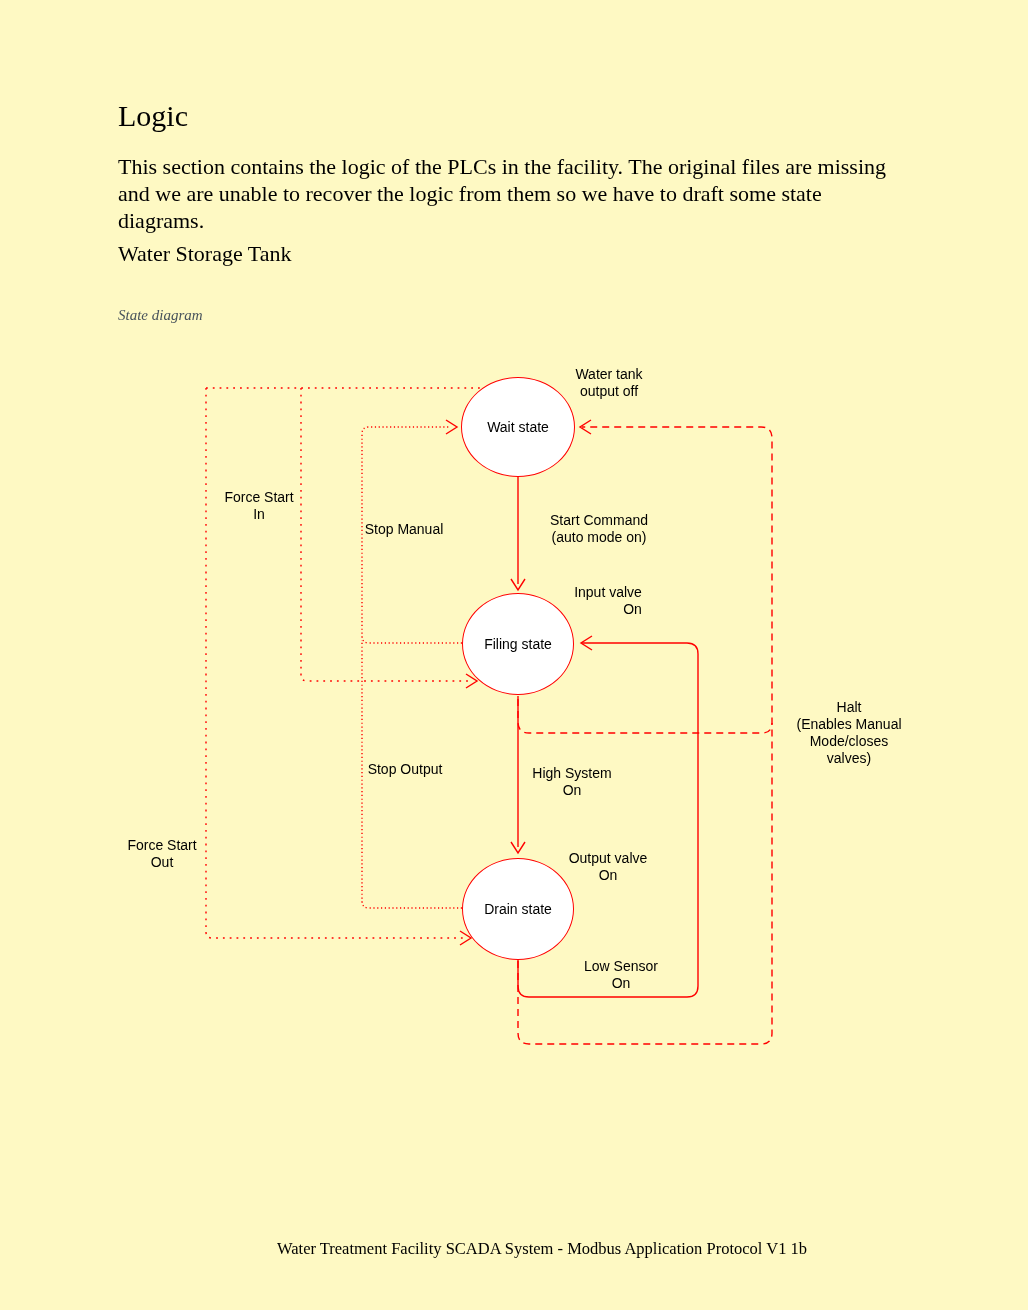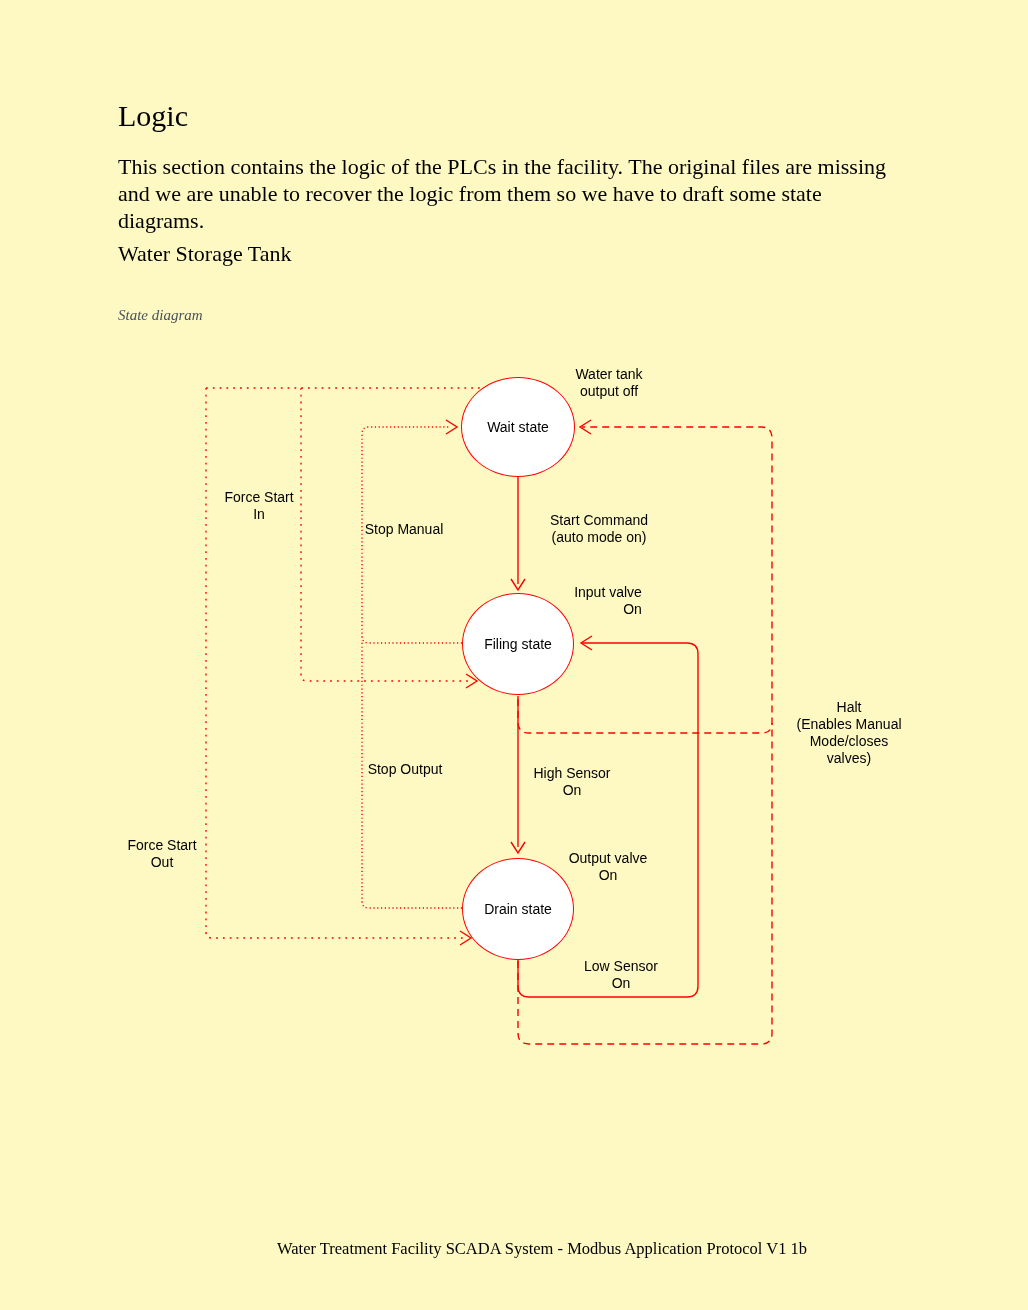--- a/index.html
+++ b/index.html
@@ -120,21 +120,21 @@
   <div class="dlabel lbl-water-tank-output-off">Water tank
 output off</div>
   <div class="dlabel lbl-force-start-in">Force Start
 In</div>
   <div class="dlabel lbl-stop-input">Stop Manual</div>
   <div class="dlabel lbl-start-command">Start Command
 (auto mode on)</div>
   <div class="dlabel lbl-input-valve-on">Input valve
 On</div>
   <div class="dlabel lbl-stop-output">Stop Output</div>
-  <div class="dlabel lbl-high-sensor-on">High Sensor
+  <div class="dlabel lbl-high-sensor-on">High System
 On</div>
   <div class="dlabel lbl-force-start-out">Force Start
 Out</div>
   <div class="dlabel lbl-output-valve-on">Output valve
 On</div>
   <div class="dlabel lbl-low-sensor-on">Low Sensor
 On</div>
   <div class="dlabel lbl-halt">Halt
 (Enables Manual
 Mode/closes

